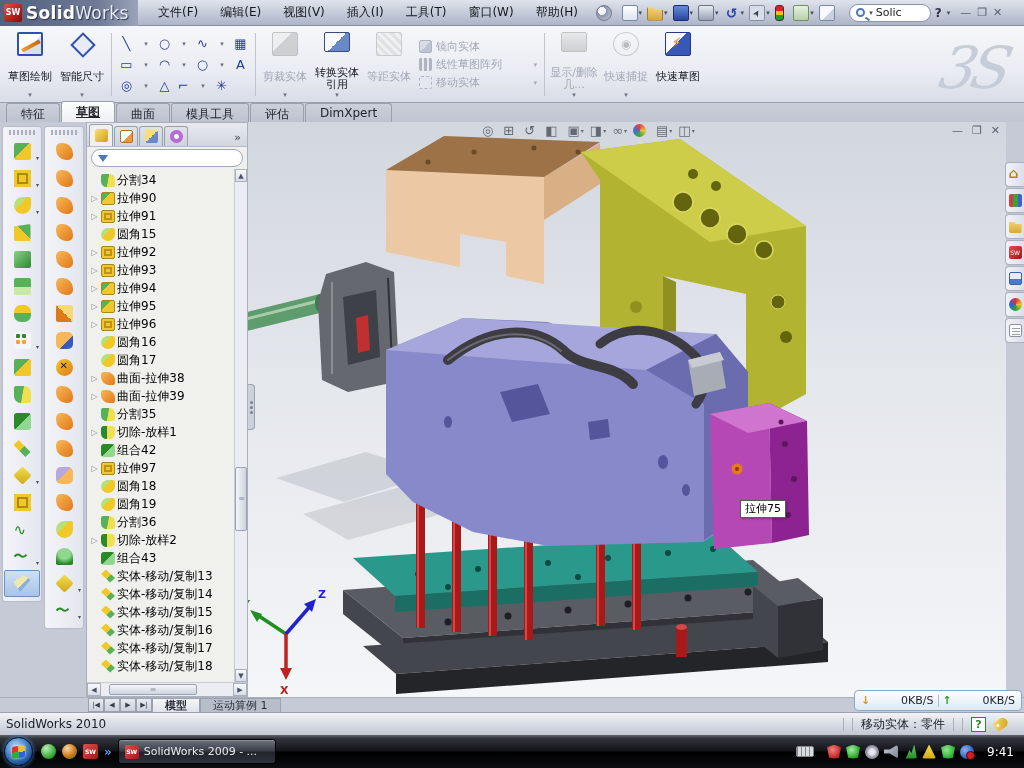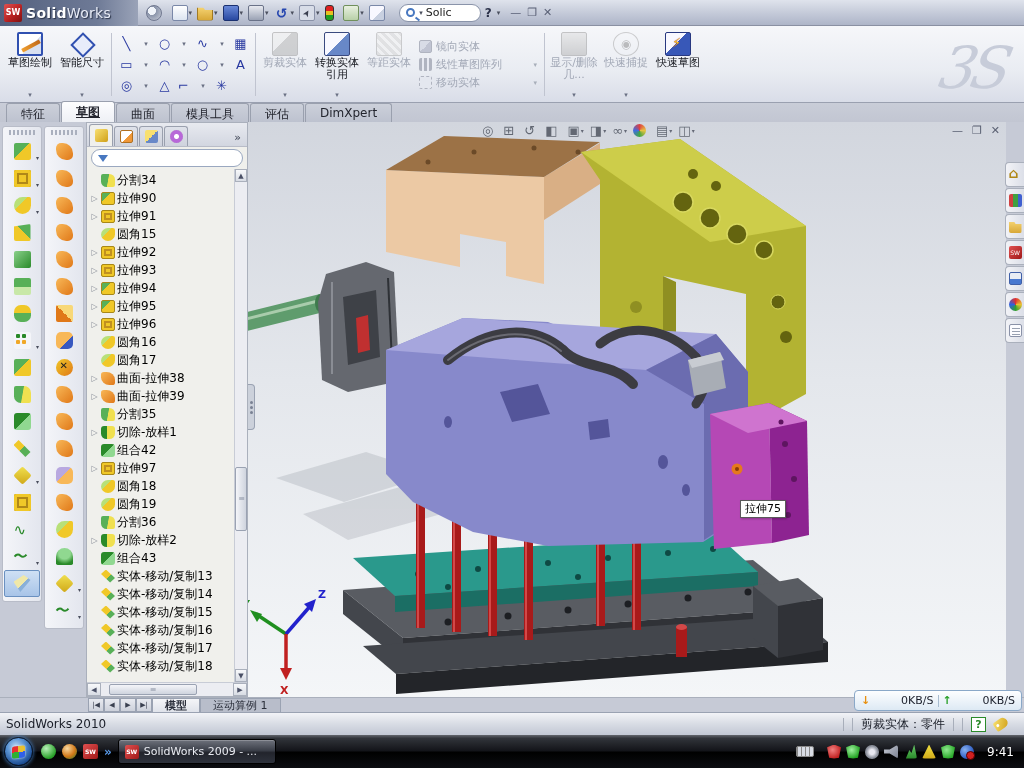--- a/index.html
+++ b/index.html
@@ -6,21 +6,21 @@
   body { font-family:"DejaVu Sans","Liberation Sans",sans-serif; background:#000; }
   .screen { position:relative; width:1024px; height:768px; overflow:hidden; background:#c6cad6; font-size:12px; }
 
   
   .titlebar { position:absolute; top:0; left:0; width:1024px; height:26px;
     background:linear-gradient(180deg,#dfe3ec 0%,#c3c9d8 55%,#aeb5c8 100%); border-bottom:1px solid #8a90a2; display:flex; align-items:center; }
   .logoarea { width:138px; height:26px; background:linear-gradient(90deg,#53607e 0%,#6e7a96 70%,#9aa3b8 100%);
     display:flex; align-items:center; padding-left:4px; gap:4px; flex:none; }
   .swcube { width:18px; height:18px; background:linear-gradient(135deg,#e05050 0%,#b41e1e 60%,#7e1010 100%);
     border-radius:2px; color:#fff; font-size:8px; font-weight:bold; display:flex; align-items:center; justify-content:center; }
-  .logotext { color:#fff; font-size:14px; font-weight:bold; letter-spacing:.3px; text-shadow:1px 1px 1px #2a3348; }
+  .logotext { color:#fff; font-size:17px; font-weight:bold; letter-spacing:.3px; text-shadow:1px 1px 1px #2a3348; }
   .logotext .lt2 { font-weight:normal; color:#e8ecf6; }
   .menus { display:flex; gap:2px; margin-left:10px; }
   .menu-item { padding:3px 10px; color:#16181f; font-size:12px; cursor:default; }
   .qbar { display:flex; align-items:center; gap:1px; margin-left:6px; }
   .qbtn { display:flex; align-items:center; padding:2px 2px; border-radius:2px; }
   .qi { width:16px; height:16px; display:inline-block; border-radius:2px; }
   .dd { font-size:7px; color:#4a4f5e; margin-left:1px; }
   .q-pin  { background:radial-gradient(circle at 35% 35%,#f0f4fa 30%,#8a94aa 32%,#c8cdd8 100%); border-radius:50%; border:1px solid #707890;}
   .q-new  { background:linear-gradient(180deg,#ffffff,#dce4f0); border:1px solid #7a88a8; }
   .q-open { background:linear-gradient(180deg,#f8d878,#d8a838); border:1px solid #a07820; clip-path:polygon(0 20%,40% 20%,50% 35%,100% 35%,100% 100%,0 100%); }
@@ -38,21 +38,21 @@
   .helpbtn { font-weight:bold; color:#2a3048; padding:0 4px; }
   .winbtns { display:flex; gap:6px; margin-left:10px; margin-right:8px; color:#5a6076; font-size:11px; }
   .winbtns span { cursor:default; }
 
   
   .cmdbar { position:absolute; top:26px; left:0; width:1024px; height:77px;
     background:linear-gradient(180deg,#f6f7fa 0%,#e9ecf2 60%,#d9dde8 100%); border-bottom:1px solid #9aa0b0; display:flex; align-items:stretch; padding:3px 2px 2px 4px; }
   .grp { display:flex; align-items:stretch; }
   .vsep { width:1px; background:#c0c4d0; margin:4px 3px; }
   .bigbtn { width:52px; display:flex; flex-direction:column; align-items:center; justify-content:flex-start; padding-top:3px; border-radius:3px; text-align:center; }
-  .bigbtn .blabel { font-size:11px; line-height:12px; color:#16181f; margin-top:1px; width:48px; }
+  .bigbtn .blabel { font-size:11px; line-height:12px; color:#16181f; margin-top:15px; width:48px; }
   .bigbtn .bdd { font-size:7px; color:#6a7084; margin-top:auto; margin-bottom:1px;}
   .bigbtn.dis .blabel { color:#a2a8b6;text-align:center; }
   .bigbtn.dis .bic { filter:grayscale(1); opacity:.45; }
   .bic { width:26px; height:24px; border-radius:2px; }
   .ic-sketch { background:linear-gradient(135deg,#fff 55%,#d8e0f0 55%); border:2px solid #3050b0; position:relative;}
   .ic-sketch::after{ content:""; position:absolute; left:2px; top:10px; width:20px; height:4px; background:linear-gradient(90deg,#f0a030,#c06818); transform:rotate(-28deg); }
   .ic-dim { background:none; position:relative; }
   .ic-dim::after { content:""; position:absolute; left:5px; top:4px; width:14px; height:14px; border:2px solid #3050b0; transform:rotate(45deg); background:#e8ecfa; }
   .ic-trim { background:linear-gradient(135deg,#e8e8f0 40%,#9aa 40%); border:1px solid #888; }
   .ic-convert { background:linear-gradient(135deg,#f8f8ff 50%,#6888c8 50%); border:1px solid #3a4a80; }
@@ -239,20 +239,30 @@
 </head>
 <body>
 
 <div class="screen">
 
   <div class="titlebar">
     <div class="logoarea">
       <span class="swcube">SW</span>
       <span class="logotext"><b>Solid</b><span class="lt2">Works</span></span>
     </div>
+    <div class="menus">
+
+    <span class="menu-item">文件(F)</span>
+        <span class="menu-item">编辑(E)</span>
+        <span class="menu-item">视图(V)</span>
+        <span class="menu-item">插入(I)</span>
+        <span class="menu-item">工具(T)</span>
+        <span class="menu-item">窗口(W)</span>
+        <span class="menu-item">帮助(H)</span>
+      </div>
     <div class="qbar">
 
         <span class="qbtn">
           <span class="qi q-pin"></span>
           <span class="dd" style="visibility: hidden;">▾</span>
         </span>
 
         <span class="qbtn">
           <span class="qi q-new"></span>
           <span class="dd">▾</span>
@@ -1124,21 +1134,21 @@
     <span class="nm-sep"></span>
     <span class="nm-up">↑</span>
     <span class="nm-val">0KB/S</span>
   </div>
 
   <div class="statusbar">
     <span>SolidWorks 2010</span>
     <div class="sb-right">
       <span class="sb-sep"></span>
         <span class="sb-sep"></span>
-      <span>剪裁实体：零件</span>
+      <span>移动实体：零件</span>
       <span class="sb-sep"></span>
         <span class="sb-sep"></span>
       <span class="sb-q">?</span>
       <span class="sb-tag"></span>
     </div>
   </div>
 
   <div class="taskbar">
     <div class="orb">
         <span class="flag"></span>

